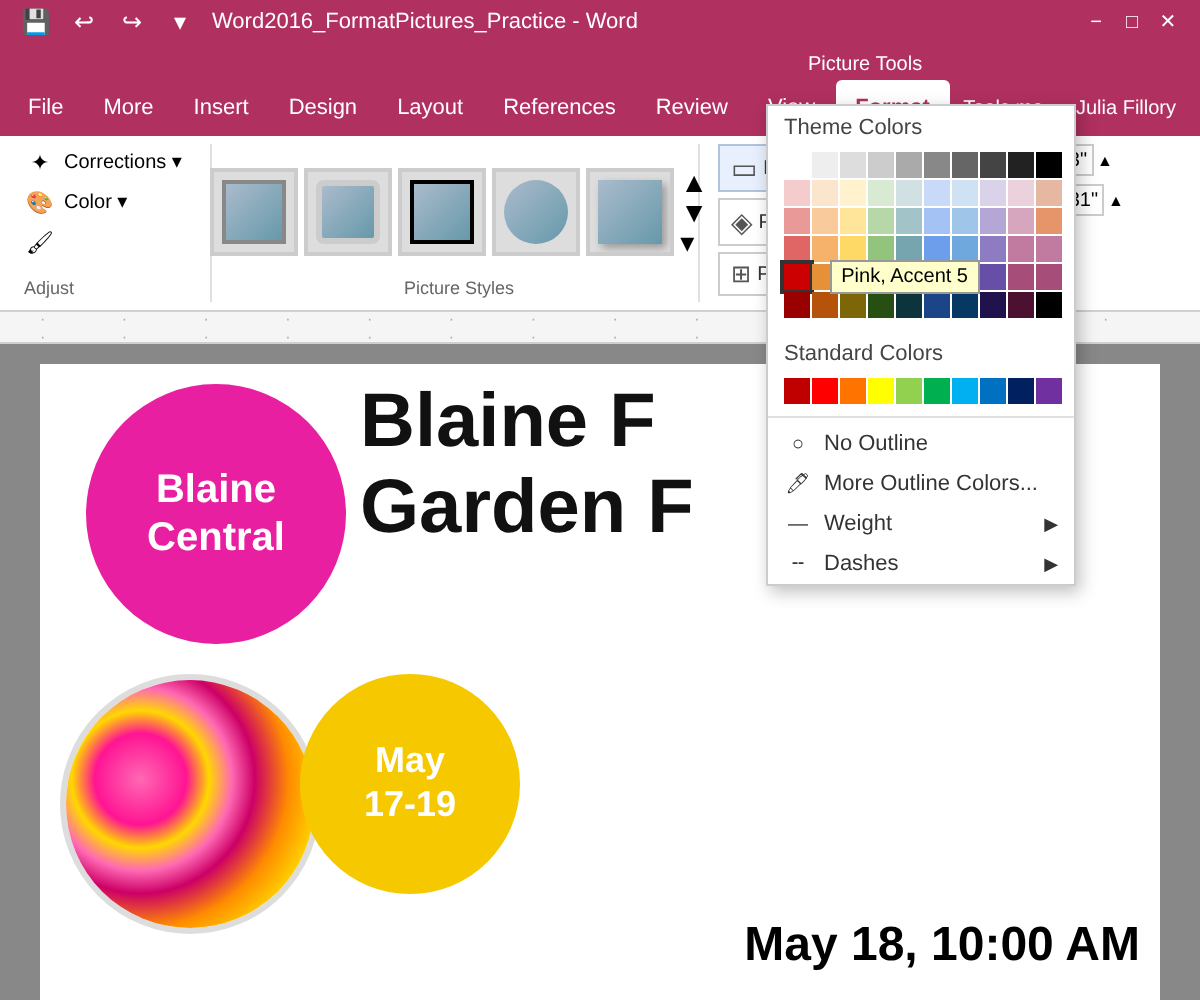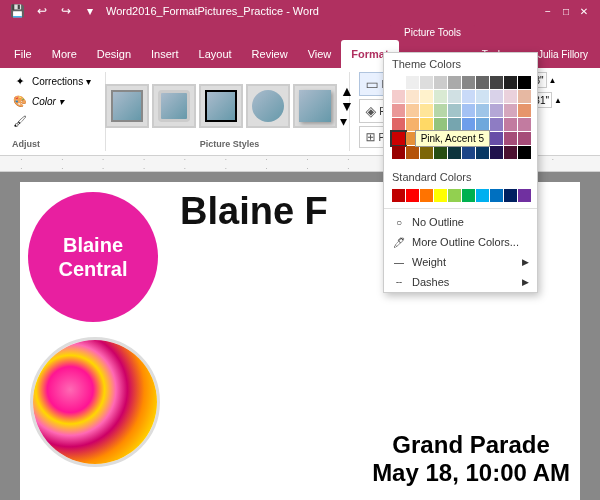--- a/index.html
+++ b/index.html
@@ -81,21 +81,20 @@
       border-right: 1px solid #e0e0e0;
       padding: 0 6px;
       position: relative;
     }
     .ribbon-group:last-child { border-right: none; }
     .ribbon-group-label {
       font-size: 9px;
       color: #666;
       position: absolute;
       bottom: 2px;
-      font-weight: bold;
     }
     .ribbon-group-content {
       display: flex;
       align-items: center;
       gap: 4px;
       flex: 1;
     }
 
     
     .adjust-group {
@@ -166,21 +165,21 @@
       overflow: hidden;
     }
 
     
     .pink-circle {
       width: 130px;
       height: 130px;
       border-radius: 50%;
       background: #e81fa0;
       position: absolute;
-      left: 8px;
+      left: 23px;
       top: 10px;
       display: flex;
       align-items: center;
       justify-content: center;
       flex-direction: column;
     }
     .pink-circle-text {
       color: white;
       font-size: 20px;
       font-weight: bold;
@@ -370,44 +369,45 @@
   </div>
 </div>
 
 <div class="tab-tools-bar">
   <div class="tab-tools-label">Picture Tools</div>
 </div>
 
 <div class="ribbon-tabs">
   <div class="ribbon-tab">File</div>
   <div class="ribbon-tab">More</div>
+  <div class="ribbon-tab">Insert</div>
   <div class="ribbon-tab">Design</div>
-  <div class="ribbon-tab">Insert</div>
   <div class="ribbon-tab">Layout</div>
+  <div class="ribbon-tab">References</div>
   <div class="ribbon-tab">Review</div>
   <div class="ribbon-tab">View</div>
   <div class="ribbon-tab active">Format</div>
   <div style="flex:1"></div>
   <div style="display:flex;align-items:center;gap:8px;padding-right:8px;">
     <span style="color:white;font-size:10px;">Tools me...</span>
     <span style="color:white;font-size:10px;">Julia Fillory</span>
   </div>
 </div>
 
 <div class="ribbon-body">
 
   <div class="ribbon-group adjust-group" style="width:100px;">
     <div class="ribbon-group-content" style="flex-direction:column;align-items:flex-start;gap:2px;padding-bottom:12px;">
       <div class="adjust-item">
         <div class="adjust-icon">✦</div>
         <span style="font-size:10px;">Corrections ▾</span>
       </div>
       <div class="adjust-item">
         <div class="adjust-icon" style="color:#e81fa0;">🎨</div>
-        <span style="font-size:10px;font-style:italic;">Color ▾</span>
+        <span style="font-size:10px;">Color ▾</span>
       </div>
       <div class="adjust-item">
         <div class="adjust-icon">🖌</div>
       </div>
     </div>
     <span class="ribbon-group-label">Adjust</span>
   </div>
 
   <div class="ribbon-group" style="width:240px;">
     <div class="ribbon-group-content" style="padding-bottom:12px;gap:3px;">
@@ -479,30 +479,36 @@
 
     <div class="pink-circle">
       <div class="pink-circle-text">
         <div>Blaine</div>
         <div>Central</div>
       </div>
     </div>
 
     <div class="garden-title">
       <div>Blaine F</div>
+      <div>Garden F</div>
     </div>
 
     <div class="flower-circle">
       <div class="flower-inner"></div>
     </div>
 
+    <div class="yellow-circle">
+      <div class="yellow-circle-text">
+        <div>May</div>
+        <div>17-19</div>
+      </div>
+    </div>
 
 
     <div class="parade-text">
-      <div>Grand Parade</div>
       <div>May 18, 10:00 AM</div>
     </div>
 
   </div>
 </div>
 
 <div class="dropdown-popup">
   <div class="dropdown-section-title">Theme Colors</div>
   <div class="color-grid" id="theme-colors-grid">
   <div class="color-cell" style="background: rgb(255, 255, 255);"></div>

